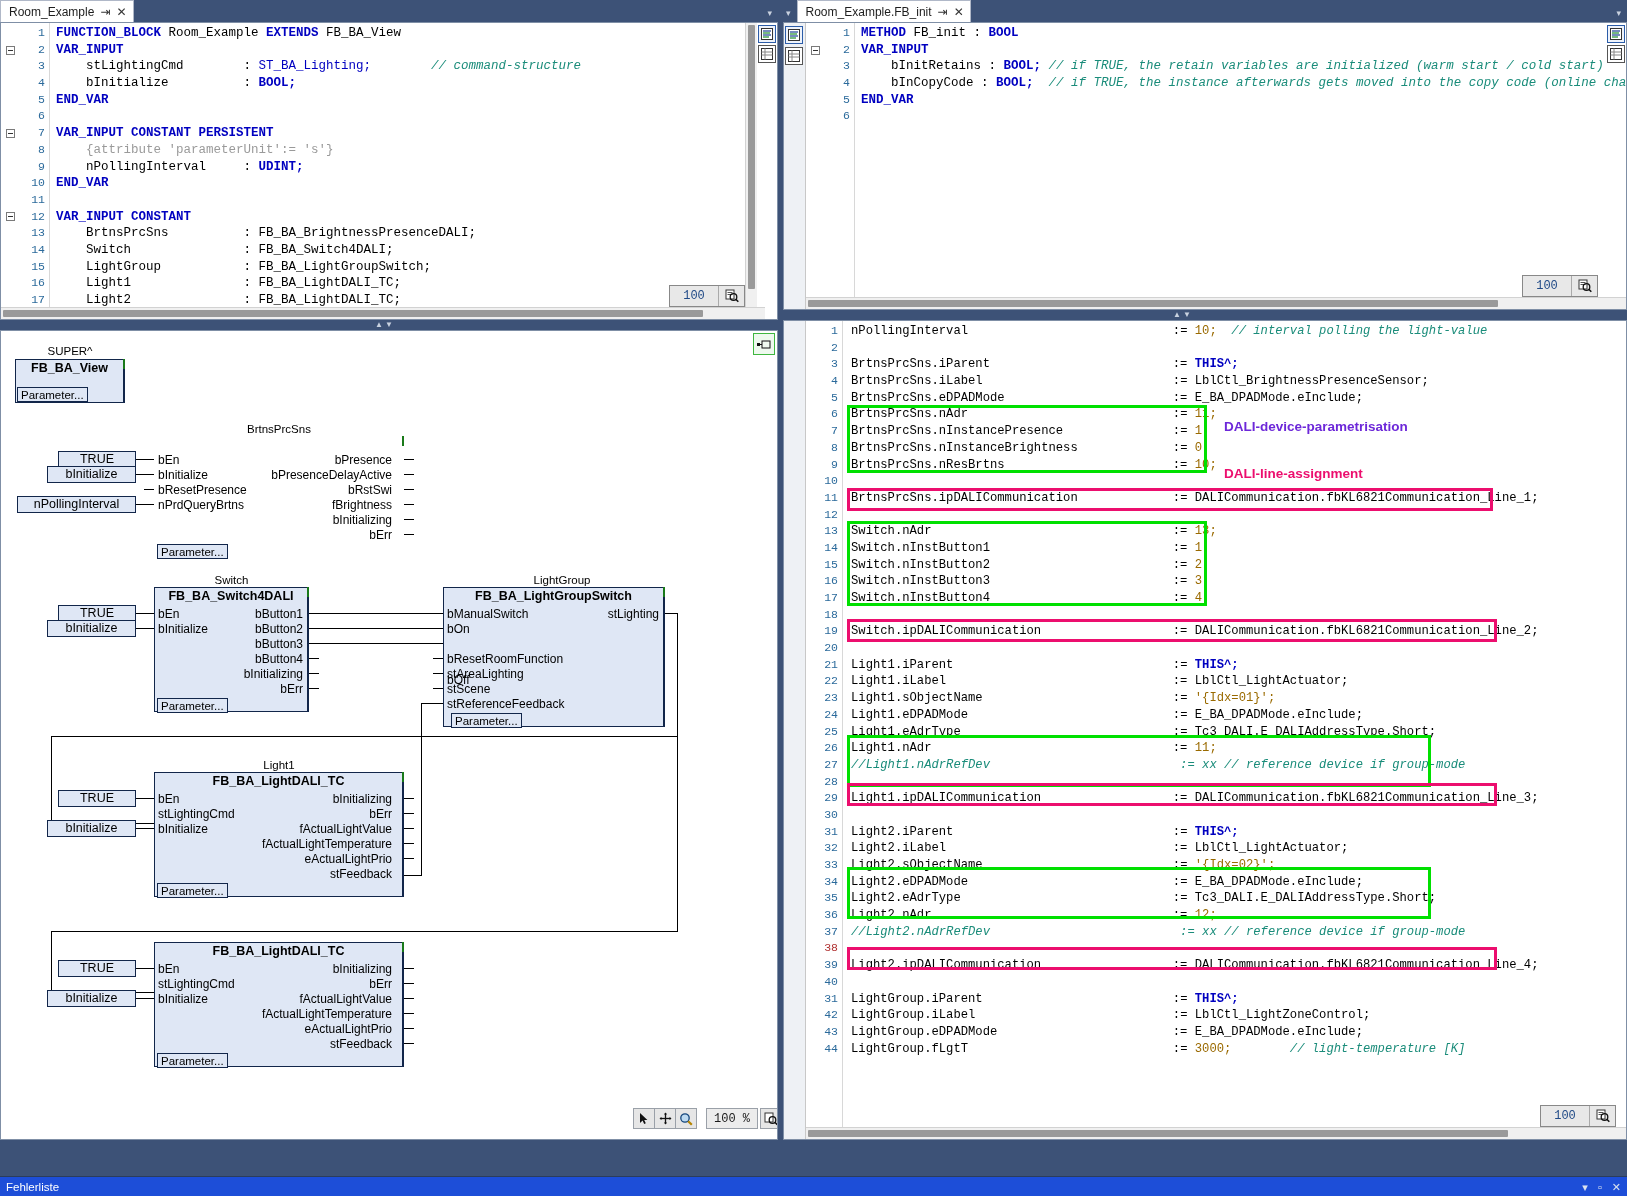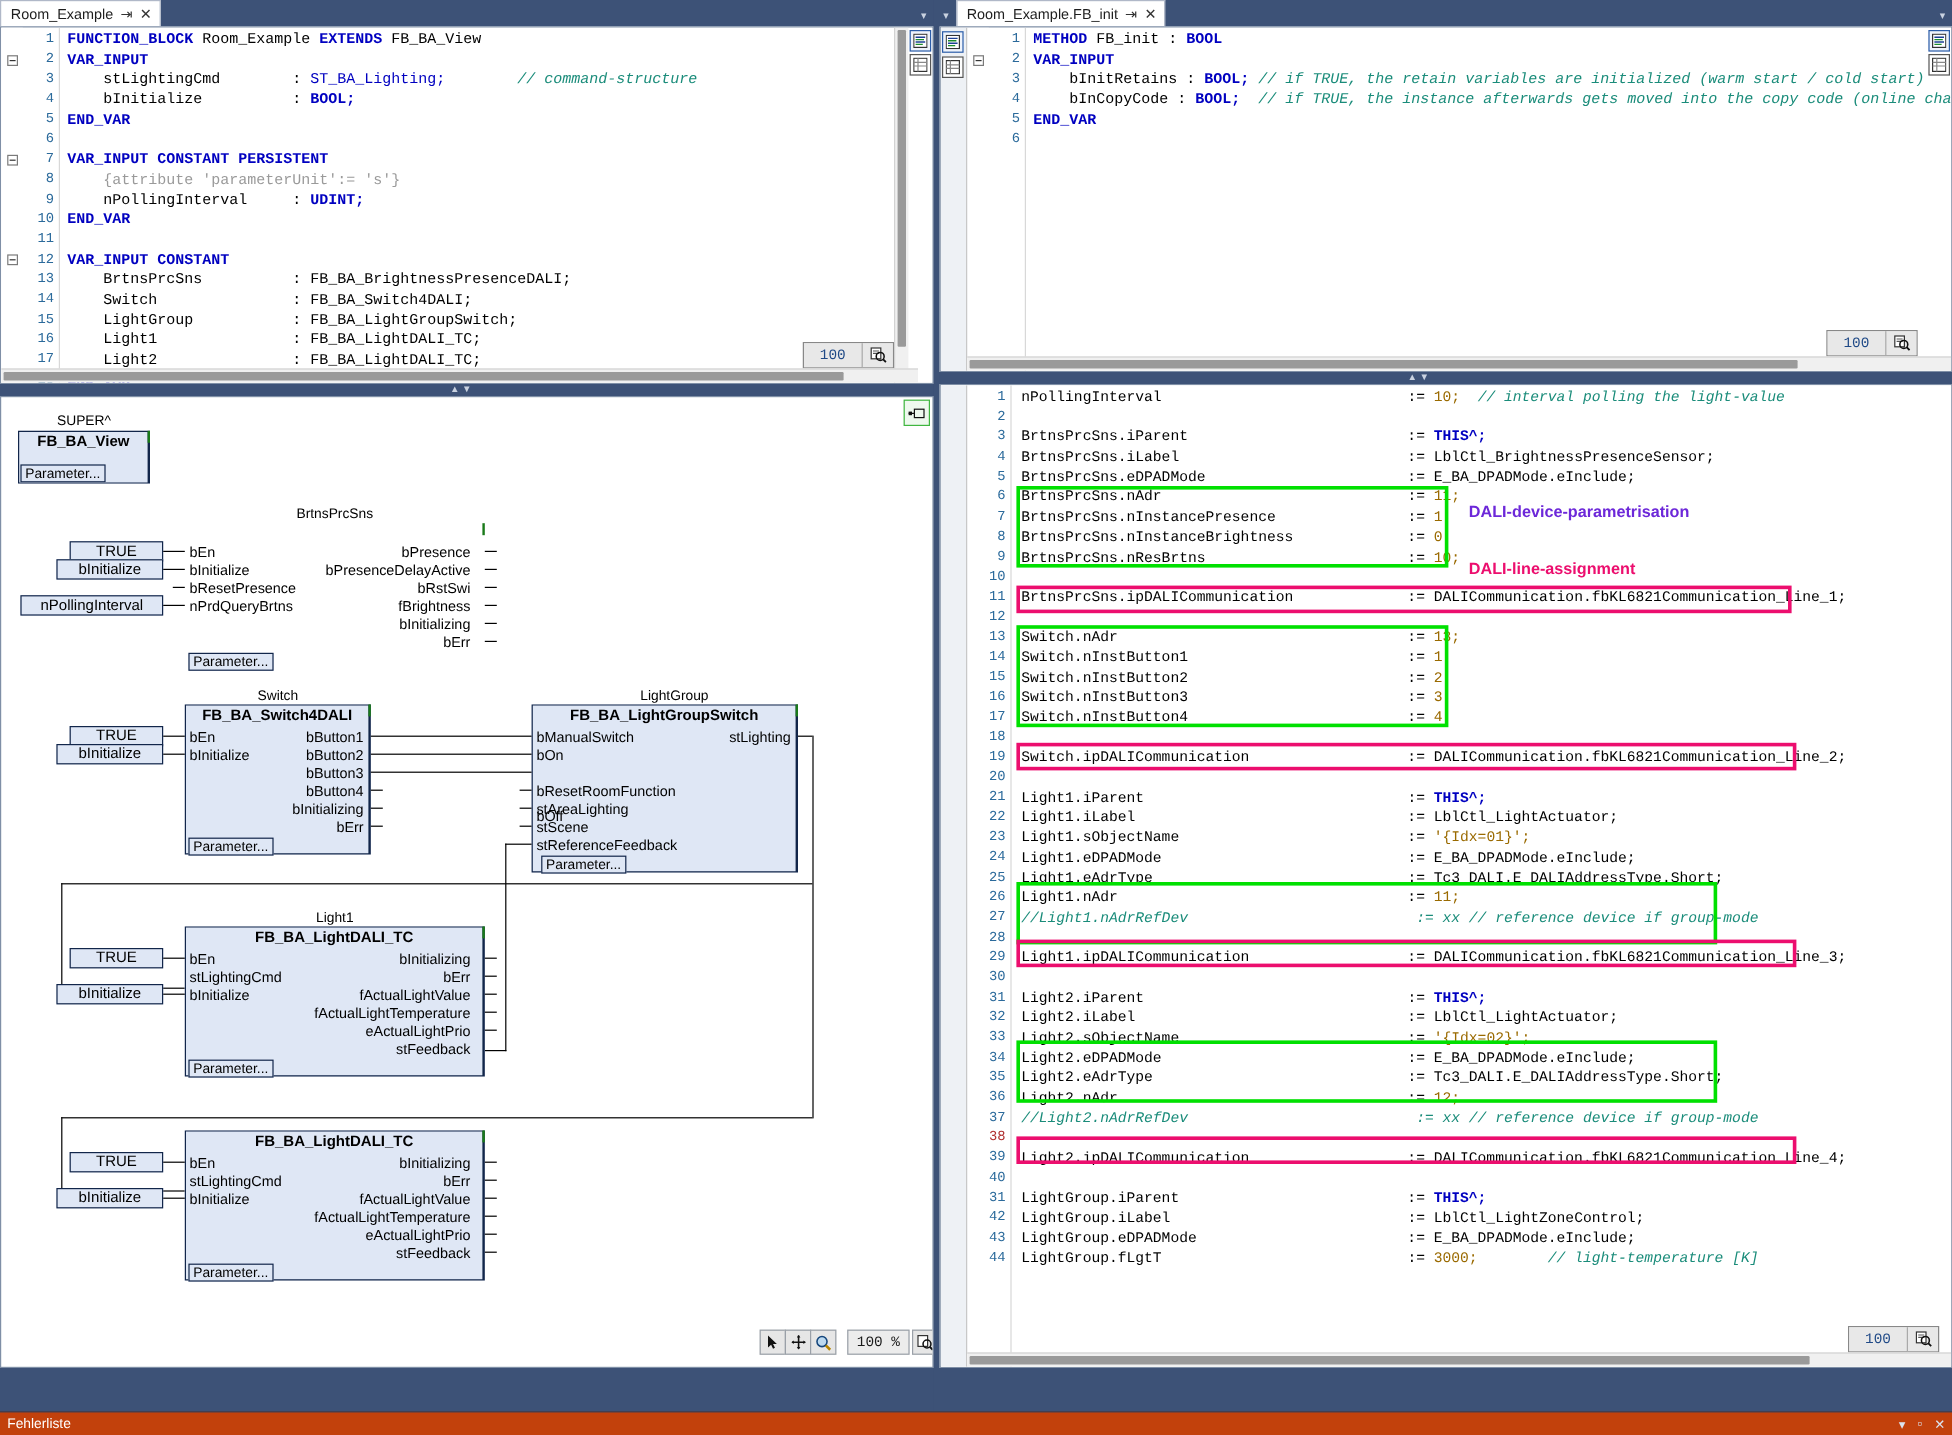--- a/index.html
+++ b/index.html
@@ -290,21 +290,21 @@
   }
   .split-handle {
     position:absolute;
     font-size: 8px; color:#c9d2e0; letter-spacing:2px;
   }
 
   
   .statusbar {
     position: absolute;
     left: 0; bottom: 0; width: 1627px; height: 20px;
-    background: #c2410c;
+    background: #1d4ed8;
     border-top: 1px solid #2b3d5c;
     color: #ffffff;
     font-size: 11.5px;
     display: flex;
     align-items: center;
     padding-left: 6px;
   }
   .statusbar .rightctl {
     position:absolute; right: 6px; top: 0; height: 20px;
     display:flex; align-items:center; gap: 10px; color:#dbe3ef; font-size:11px;

